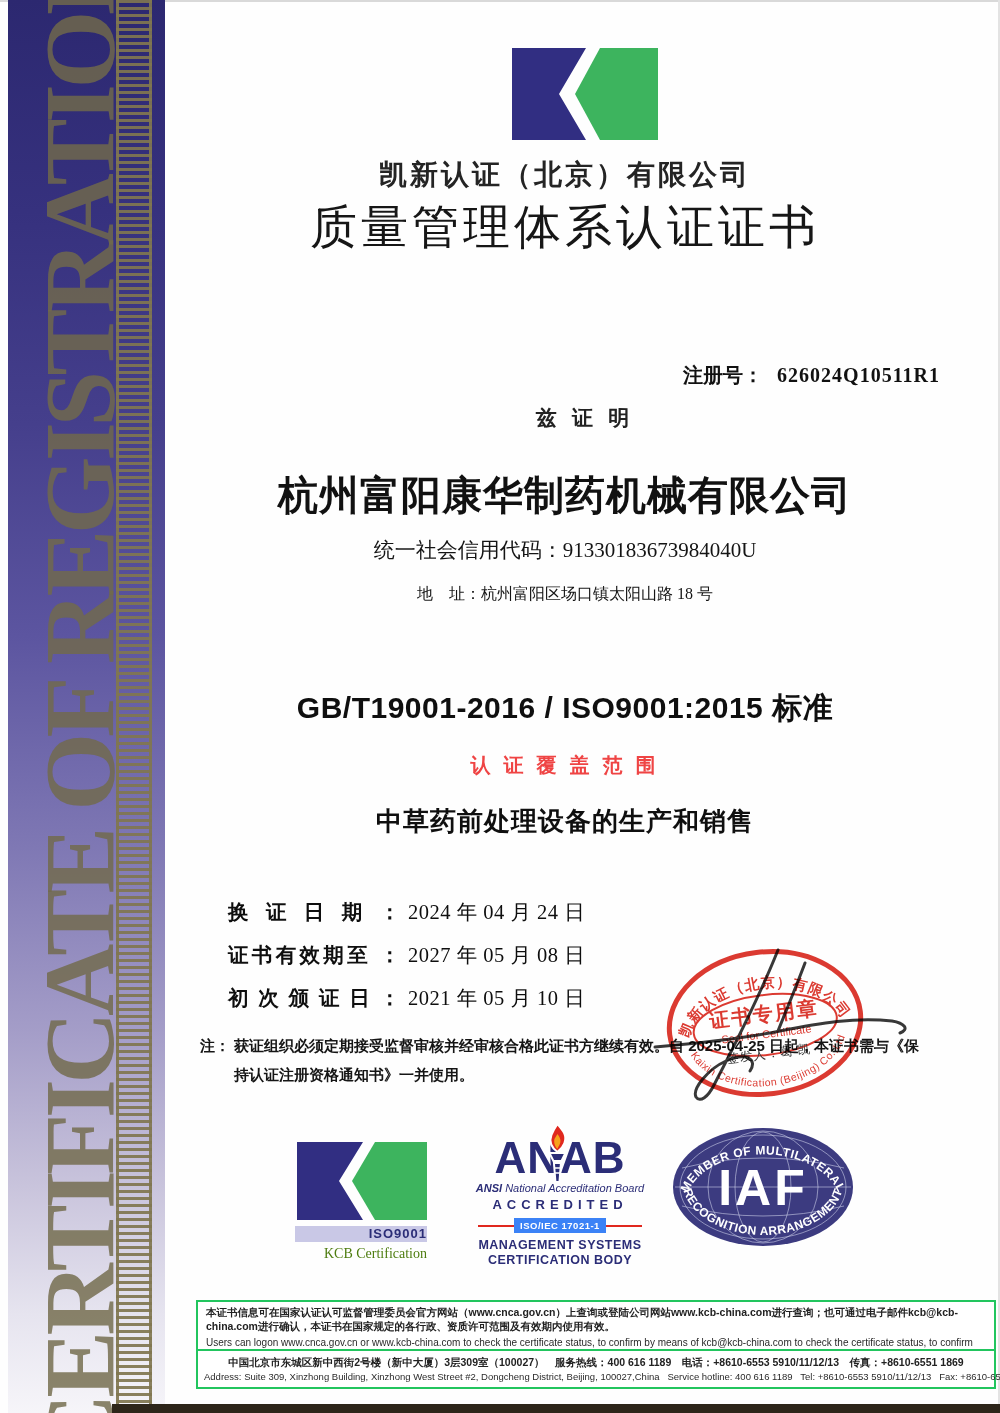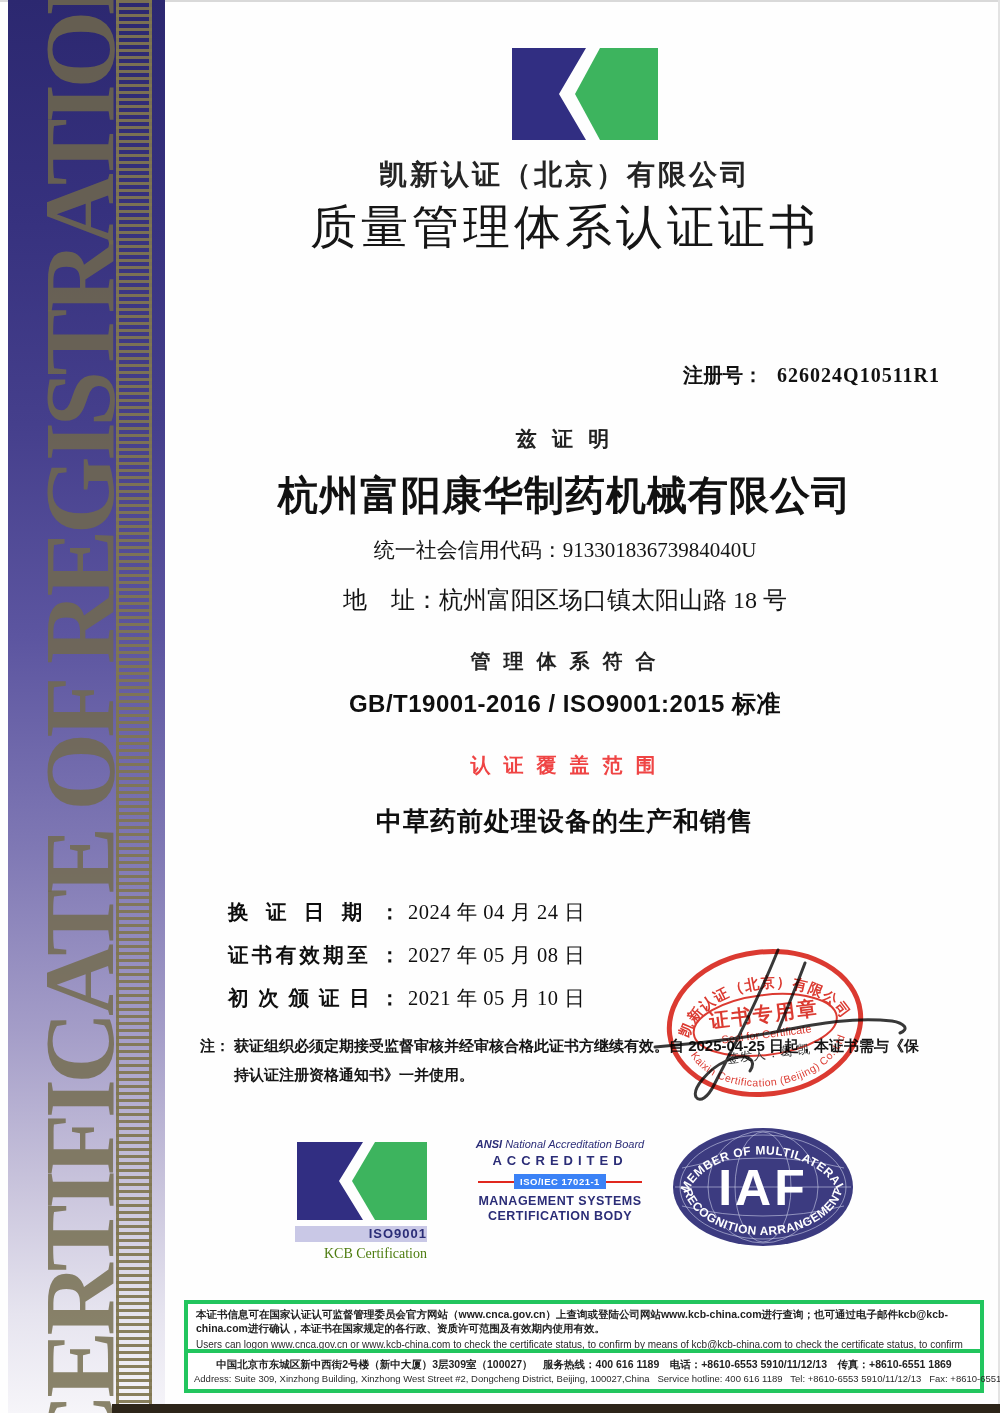--- a/index.html
+++ b/index.html
@@ -22,27 +22,27 @@
     font-family:"Liberation Serif","DejaVu Serif",serif;font-weight:bold;font-size:100px;
     letter-spacing:-4.5px;white-space:nowrap;color:rgba(114,106,74,.82);}
 
   
   .content{position:absolute;left:165px;top:0;width:800px;height:1413px;}
   .cblock{position:absolute;left:0;width:100%;text-align:center;}
   .org-name{top:156px;font-size:28px;font-weight:bold;letter-spacing:3px;color:#242424;}
   .cert-title{top:196px;font-size:47px;font-weight:normal;letter-spacing:4px;color:#161616;}
   .reg-row{position:absolute;top:362px;right:25px;font-size:20px;font-weight:bold;color:#111;}
   .reg-row .num{margin-left:14px;letter-spacing:1px;}
-  .certify{top:425px;font-size:21px;font-weight:600;letter-spacing:5px;color:#222;}
+  .certify{top:404px;font-size:21px;font-weight:600;letter-spacing:5px;color:#222;margin-left:20px;}
   .company{top:468px;font-family:"Liberation Sans",sans-serif;font-size:40px;font-weight:bold;
            letter-spacing:1px;color:#111;}
   .credit{top:536px;font-size:21px;color:#141414;font-family:Liberation Serif, serif;}
-  .addr{top:584px;font-size:24px;color:#141414;}
+  .addr{top:584px;font-size:16px;color:#141414;}
   .conform{top:648px;font-size:20px;font-weight:600;letter-spacing:4px;color:#222;}
-  .standard{top:688px;font-family:"Liberation Sans",sans-serif;font-size:24px;font-weight:800;
+  .standard{top:688px;font-family:"Liberation Sans",sans-serif;font-size:30px;font-weight:800;
             letter-spacing:.5px;color:#0f0f0f;}
   .scope-label{top:752px;font-size:20px;font-weight:600;letter-spacing:4px;color:#ef4444;}
   .scope{top:804px;font-family:Liberation Sans, sans-serif;font-size:26px;font-weight:bold;
          letter-spacing:1px;color:#0f0f0f;}
 
   .dates{position:absolute;top:898px;left:63px;font-size:20.5px;color:#0e0e0e;}
   .drow{margin-bottom:15px;white-space:nowrap;}
   .dlabel{display:inline-block;width:172px;text-align:justify;text-align-last:justify;font-weight:600;}
   .dvalue{margin-left:8px;letter-spacing:.5px;}
 
@@ -71,22 +71,22 @@
   .anab .accredited{margin-top:3px;font-size:13px;font-weight:600;letter-spacing:5px;}
   .anab .bar{margin-top:6px;display:flex;align-items:center;justify-content:center;}
   .anab .bar .line{flex:0 0 36px;height:2px;background:#e0281e;}
   .anab .bar .box{background:#3b82f6;color:#fff;font-size:9.5px;font-weight:bold;
                   letter-spacing:.5px;padding:2px 6px;white-space:nowrap;}
   .anab .ms{margin-top:5px;font-size:12.5px;font-weight:bold;letter-spacing:.5px;line-height:1.2;}
 
   .iaf-svg{position:absolute;left:670px;top:1126px;}
 
   
-  .fineprint,.addrbox{position:absolute;left:184px;width:800px;box-sizing:border-box;
-    border:4px solid #22c55e;background:#fff;font-family:"Liberation Sans",sans-serif;color:#222;}
+  .fineprint,.addrbox{position:absolute;left:196px;width:800px;box-sizing:border-box;
+    border:2px solid #22c55e;background:#fff;font-family:"Liberation Sans",sans-serif;color:#222;}
   .fineprint{top:1300px;padding:4px 8px;}
   .fineprint .cn{font-size:10.5px;font-weight:600;line-height:1.32;}
   .fineprint .en{margin-top:2px;font-size:10px;line-height:1.32;color:#2a2a2a;}
   .addrbox{top:1349px;padding:4px 6px;text-align:center;}
   .addrbox .cn{font-size:10.5px;font-weight:600;line-height:1.4;white-space:pre;}
   .addrbox .en{font-size:9.5px;line-height:1.4;white-space:pre;color:#2a2a2a;}
 </style>
 </head>
 <body>
 
@@ -114,21 +114,20 @@
 
     <div class="cblock certify">兹 证 明</div>
     <div class="cblock company">杭州富阳康华制药机械有限公司</div>
     <div class="cblock credit">
       <span>统一社会信用代码：</span><span>91330183673984040U</span>
     </div>
     <div class="cblock addr">
       <span>地　址：</span><span>杭州富阳区场口镇太阳山路 18 号</span>
     </div>
 
-    <div class="cblock conform">管 理 体 系 符 合</div>
     <div class="cblock standard">GB/T19001-2016 / ISO9001:2015 标准</div>
     <div class="cblock scope-label">认 证 覆 盖 范 围</div>
     <div class="cblock scope">中草药前处理设备的生产和销售</div>
 
     <div class="dates">
       <div class="drow">
         <span class="dlabel">换 证 日 期 ：</span><span class="dvalue">2024 年 04 月 24 日</span>
       </div>
       <div class="drow">
         <span class="dlabel">证书有效期至 ：</span><span class="dvalue">2027 年 05 月 08 日</span>
@@ -175,20 +174,33 @@
   <div class="kcb">
     <svg width="130" height="78" viewBox="0 0 130 78">
       <polygon points="0,0 66,0 42,39 66,78 0,78" fill="#312e82"></polygon>
       <polygon points="78,0 130,0 130,78 78,78 55,39" fill="#3db45e"></polygon>
     </svg>
     <div class="iso-bar">ISO9001</div>
     <div class="kcb-name">KCB Certification</div>
   </div>
 
   <div class="anab">
+    <div class="wordmark">
+      <span>ANAB</span>
+      <svg class="torch" width="32" height="62" viewBox="0 0 32 62">
+        <g stroke="#ffffff" stroke-width="2">
+          <path d="M16 2 C 21 8, 26 13, 23 21 C 21 26, 18 28, 16 30 C 12 27, 7 21, 10 13 C 12 8, 14 5, 16 2 Z" fill="#e0281e"></path>
+          <path d="M16 12 C 19 16, 20 19, 18 23 C 17 25, 16 26, 16 27 C 14 25, 12 21, 13 17 Z" fill="#f6a21c" stroke="none"></path>
+          <path d="M8 31 L24 31 L20 39 L12 39 Z" fill="#2b2d77"></path>
+          <path d="M12.5 41 L19.5 41 L18 60 L14 60 Z" fill="#2b2d77"></path>
+          <line x1="12.8" y1="46" x2="19" y2="46" stroke="#ffffff" stroke-width="1.6"></line>
+          <line x1="13.2" y1="51" x2="18.6" y2="51" stroke="#ffffff" stroke-width="1.6"></line>
+        </g>
+      </svg>
+    </div>
     <div class="ansi-line">
       <span class="b">ANSI</span><span> National Accreditation Board</span>
     </div>
     <div class="accredited">ACCREDITED</div>
     <div class="bar">
       <span class="line"></span>
       <span class="box">ISO/IEC 17021-1</span>
       <span class="line"></span>
     </div>
     <div class="ms">

